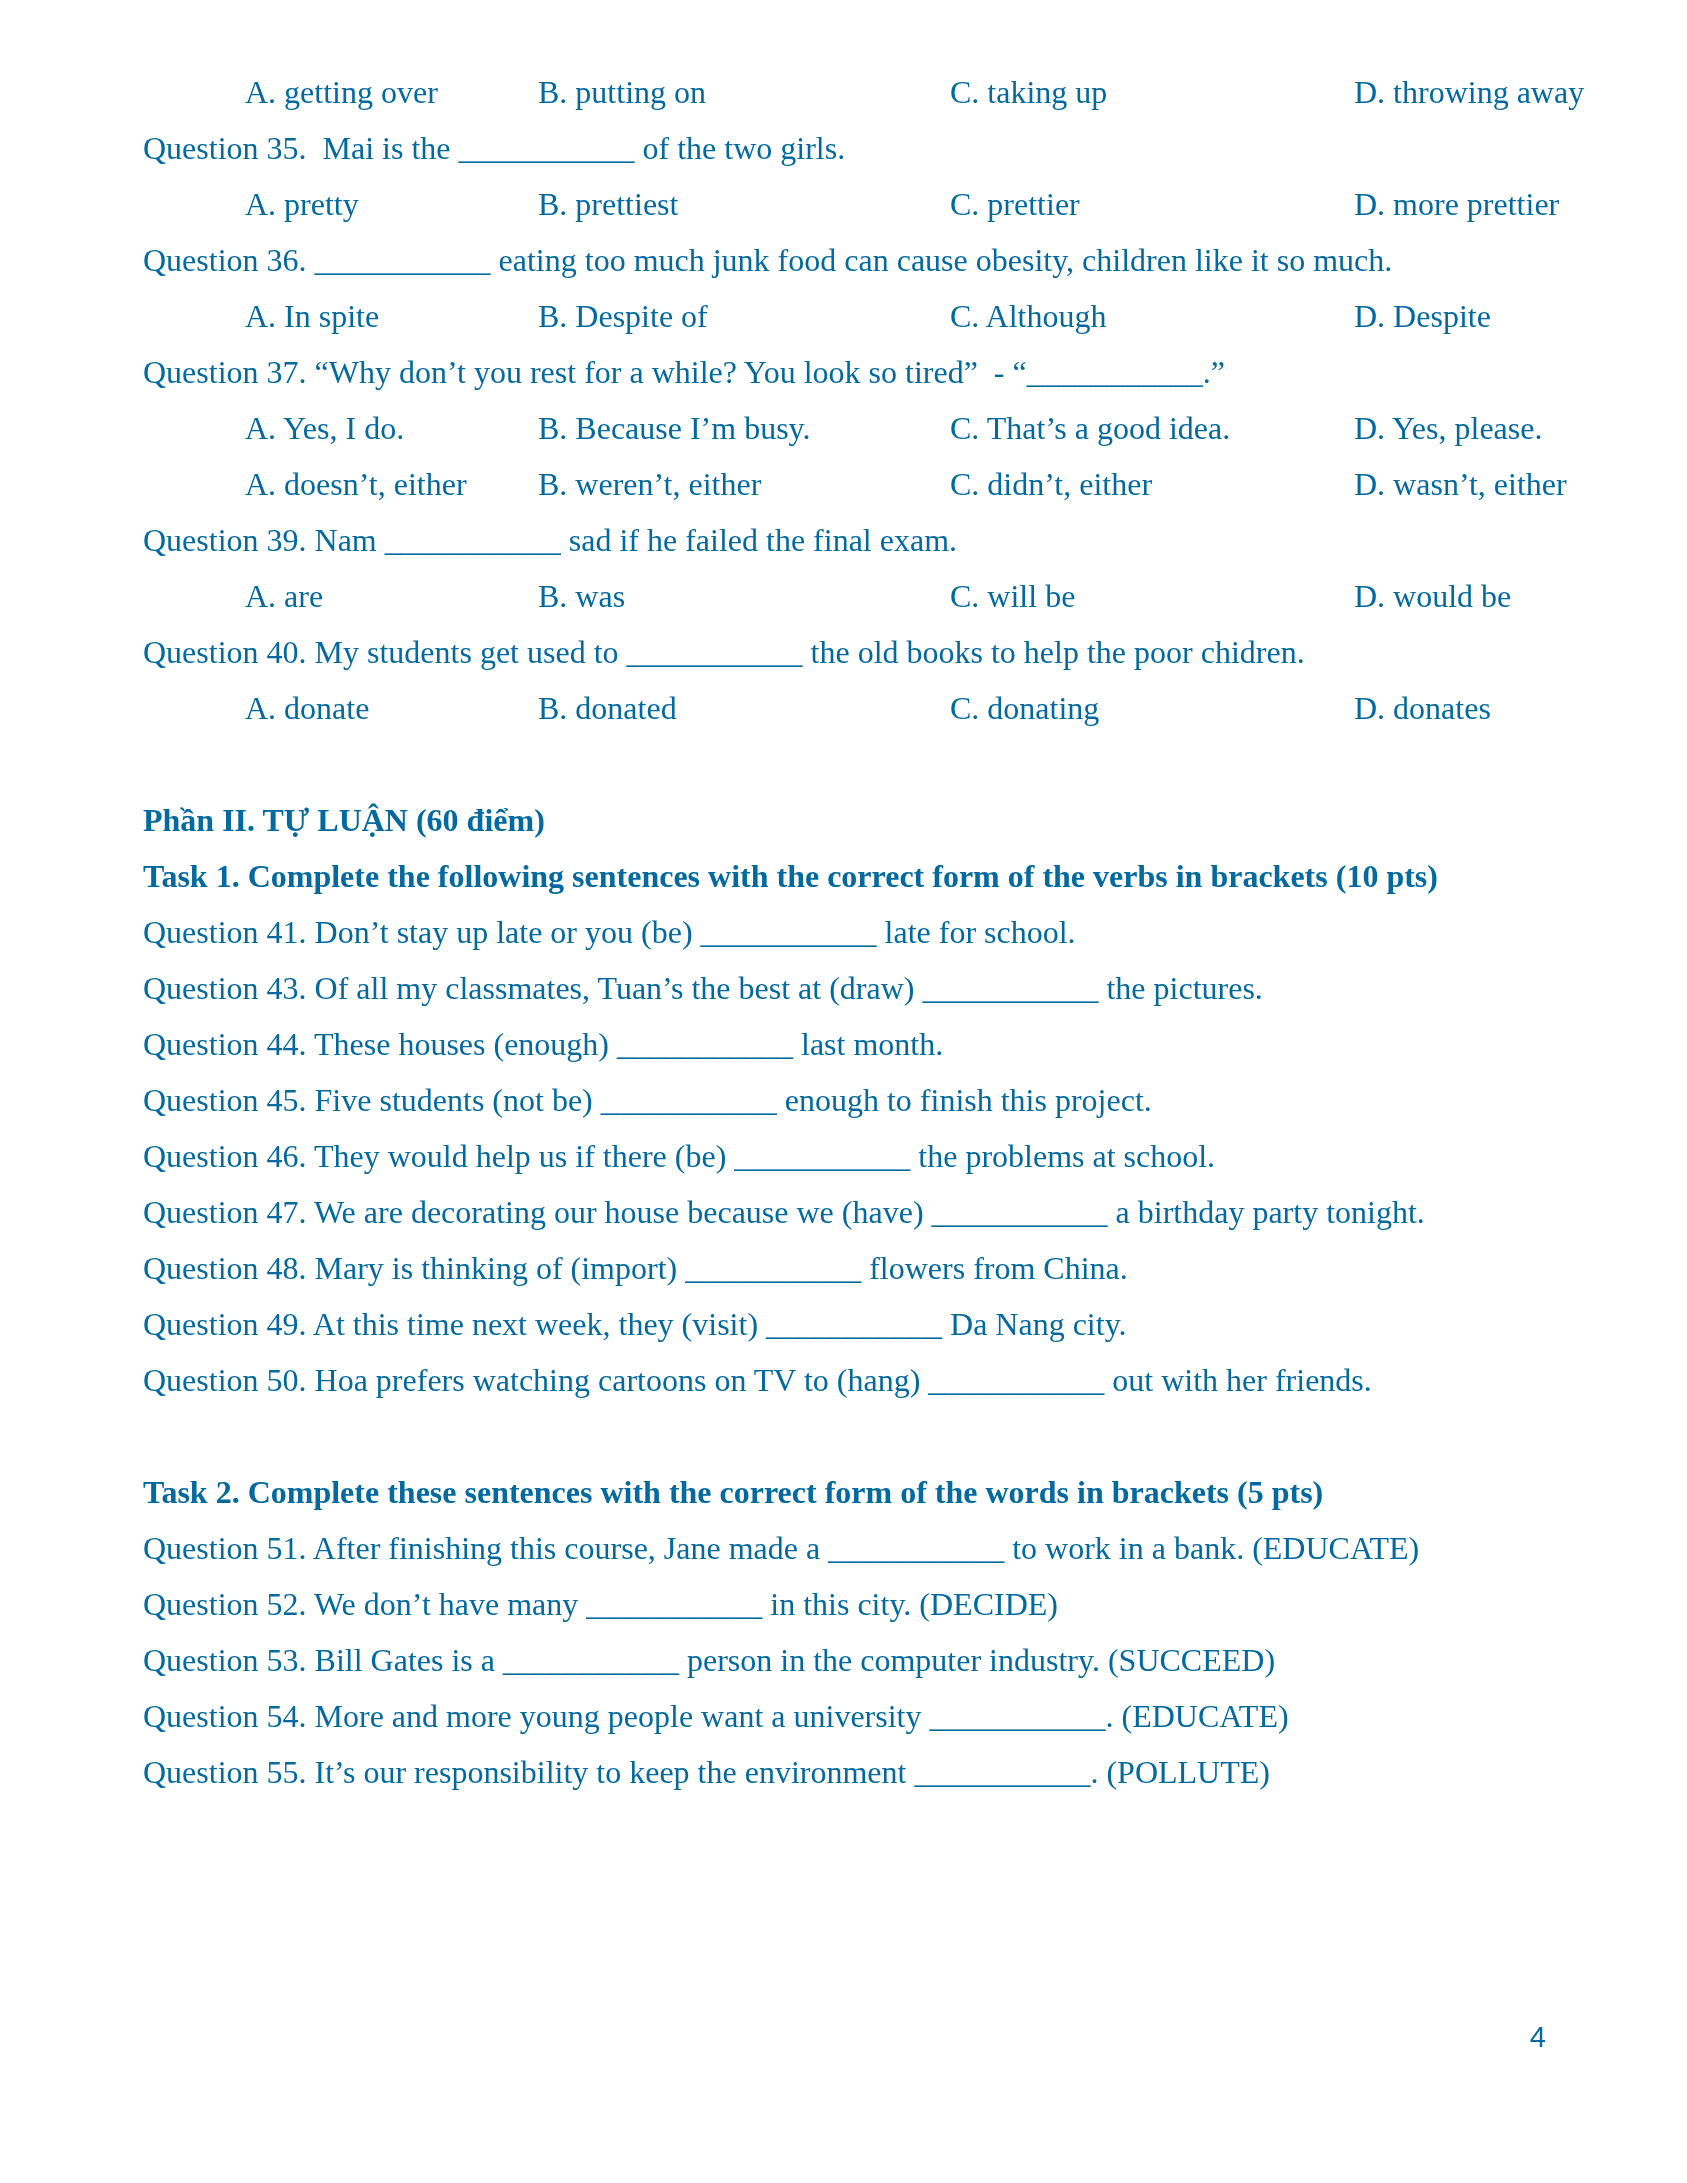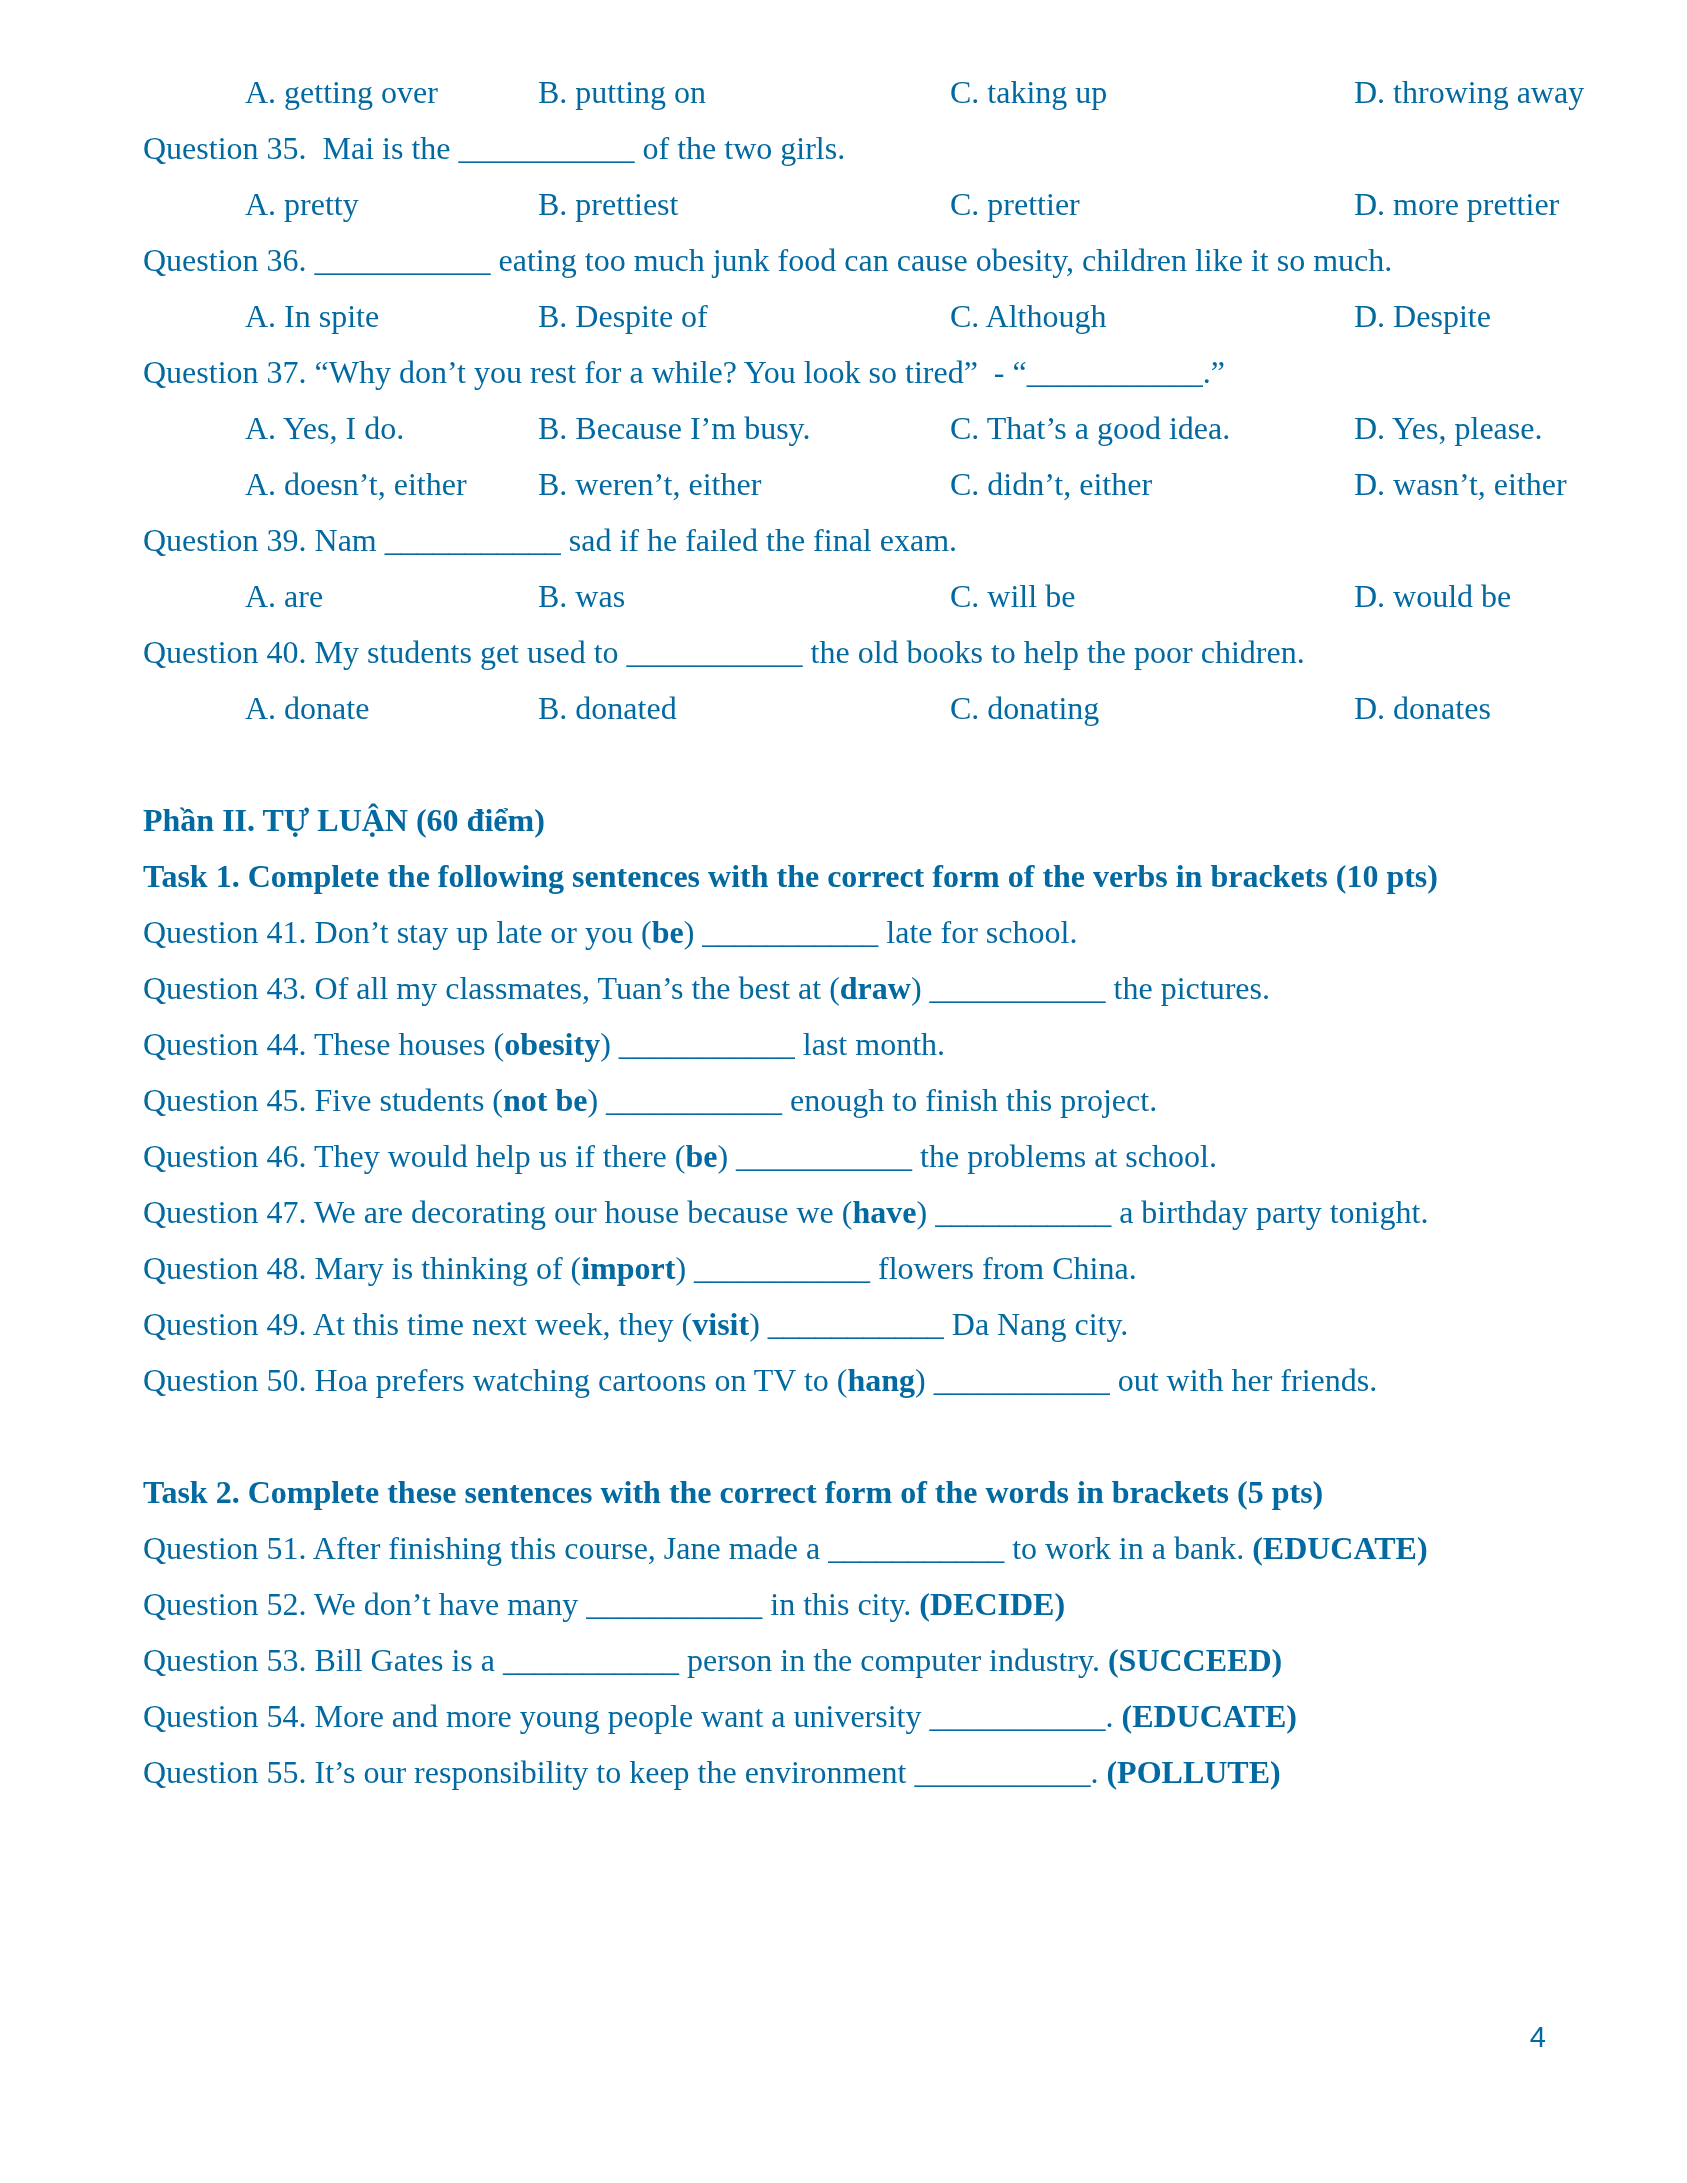--- a/index.html
+++ b/index.html
@@ -29,21 +29,21 @@
   .opts span {
     position: absolute;
     top: 0;
     white-space: pre;
   }
   .cA { left: 102px; }
   .cB { left: 395px; }
   .cC { left: 807px; }
   .cD { left: 1211px; }
   .bold { font-weight: bold; font-family: Liberation Serif, serif; }
-  b { font-weight: bold; }
+  b { font-weight: normal; }
   .spacer { height: 56px; }
   .pagenum {
     position: absolute;
     top: 2021px;
     right: 141px;
     font-size: 29px;
     line-height: 32px;
     font-family: "Liberation Sans", "DejaVu Sans", sans-serif;
   }
 </style>
@@ -108,21 +108,21 @@
     </div>
 
     <div class="spacer"></div>
 
     <div class="line bold">Phần II. TỰ LUẬN (60 điểm)</div>
 
     <div class="line bold">Task 1. Complete the following sentences with the correct form of the verbs in brackets (10 pts)</div>
 
     <div class="line"><span>Question 41. Don’t stay up late or you (</span><b>be</b><span>) ___________ late for school.</span></div>
     <div class="line"><span>Question 43. Of all my classmates, Tuan’s the best at (</span><b>draw</b><span>) ___________ the pictures.</span></div>
-    <div class="line"><span>Question 44. These houses (</span><b>obesity</b><span>) ___________ last month.</span></div>
+    <div class="line"><span>Question 44. These houses (</span><b>enough</b><span>) ___________ last month.</span></div>
     <div class="line"><span>Question 45. Five students (</span><b>not be</b><span>) ___________ enough to finish this project.</span></div>
     <div class="line"><span>Question 46. They would help us if there (</span><b>be</b><span>) ___________ the problems at school.</span></div>
     <div class="line"><span>Question 47. We are decorating our house because we (</span><b>have</b><span>) ___________ a birthday party tonight.</span></div>
     <div class="line"><span>Question 48. Mary is thinking of (</span><b>import</b><span>) ___________ flowers from China.</span></div>
     <div class="line"><span>Question 49. At this time next week, they (</span><b>visit</b><span>) ___________ Da Nang city.</span></div>
     <div class="line"><span>Question 50. Hoa prefers watching cartoons on TV to (</span><b>hang</b><span>) ___________ out with her friends.</span></div>
 
     <div class="spacer"></div>
 
     <div class="line bold">Task 2. Complete these sentences with the correct form of the words in brackets (5 pts)</div>

